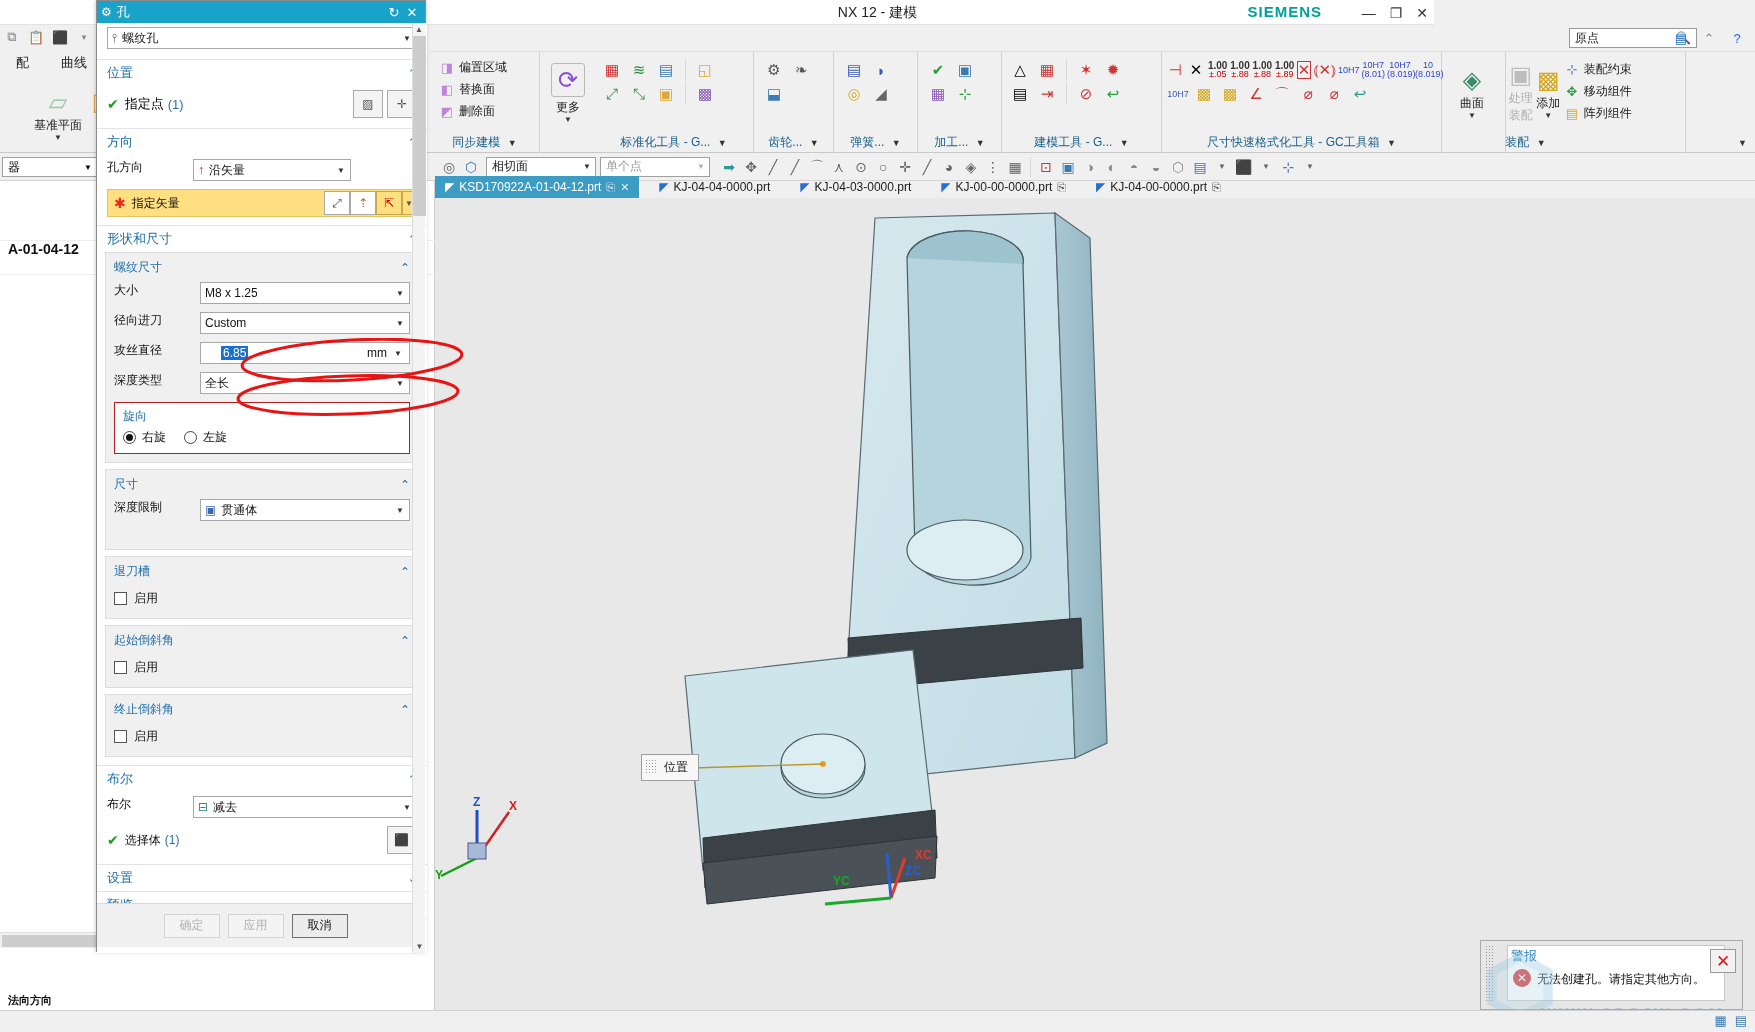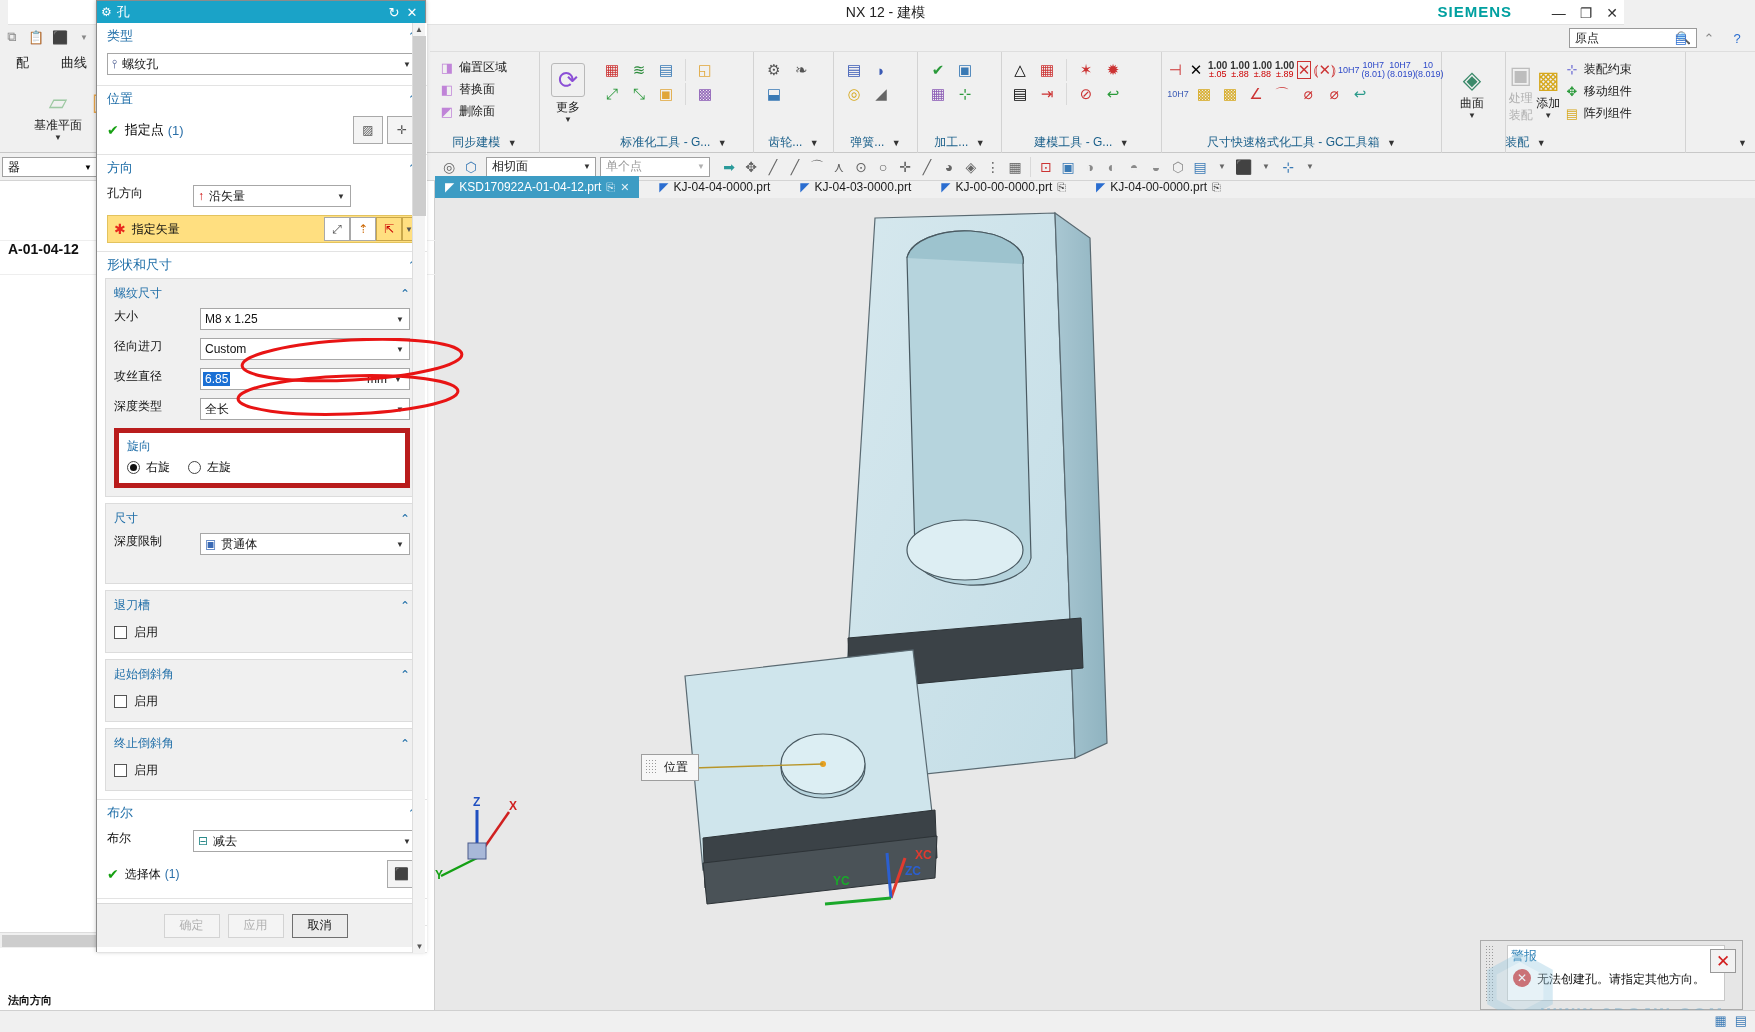--- a/index.html
+++ b/index.html
@@ -8,21 +8,21 @@
     width: 1755px; height: 1032px;
     overflow: hidden;
     font-family: "Liberation Sans", "DejaVu Sans", sans-serif;
     font-size: 13px;
     background: #ffffff;
   }
   #app { position: relative; width: 1755px; height: 1032px; background: #f0f0f0; }
 
   
   .titlebar {
-    position: absolute; left: 8px; top: 0; width: 1616px; height: 25px;
+    position: absolute; left: 0; top: 0; width: 1434px; height: 25px;
     background: #ffffff; border-bottom: 1px solid #e2e2e2;
   }
   .title-text {
     position: absolute; left: 0; top: 0; width: 1755px; height: 25px;
     text-align: center; line-height: 25px; font-size: 14px; color: #222;
   }
   .siemens {
     position: absolute; right: 112px; top: 3px;
     color: #00a0a0; font-weight: bold; font-size: 15px; letter-spacing: 1px;
   }
@@ -279,26 +279,26 @@
 
   .subpanel { background: #f0f0f0; border: 1px solid #dcdcdc; padding: 6px 8px 8px 8px; margin-bottom: 6px; }
   .subpanel-head { display: flex; align-items: center; font-size: 12px; color: #1f6ea8; margin-bottom: 6px; }
   .subpanel-head .t { flex: 1; }
 
   .valfield {
     flex: 1; height: 22px; background: #fff; border: 1px solid #a7a7a7;
     display: flex; align-items: center; font-size: 12px; color: #111;
   }
   .valfield .v {
-    background: #1a6fd4; color: #fff; padding: 0 2px; margin-left: 2px;
+    background: #1a6fd4; color: #fff; padding: 0 2px; margin-left: 20px;
   }
   .valfield .unit { margin-left: auto; margin-right: 22px; color: #111; }
   .valfield .ca { width: 18px; text-align: center; font-size: 8px; color: #333; }
 
-  .innerbox { border: 5px solid #b91c1c; background: #fff; padding: 5px 8px 7px 8px; }
+  .innerbox { border: 1px solid #b91c1c; background: #fff; padding: 5px 8px 7px 8px; }
   .innerbox .bt { font-size: 12px; color: #1f6ea8; margin-bottom: 4px; }
   .radios { display: flex; align-items: center; gap: 18px; font-size: 12px; color: #111; }
   .rad { width: 13px; height: 13px; border: 1px solid #444; border-radius: 50%; background: #fff;
          display: inline-flex; align-items: center; justify-content: center; margin-right: 6px; }
   .rad .dot { width: 7px; height: 7px; border-radius: 50%; background: #111; }
   .radlab { display: inline-flex; align-items: center; }
 
   .dlg-footer {
     position: absolute; left: 0; bottom: 0; width: 317px; height: 44px;
     background: #f0f0f0; border-top: 1px solid #d9d9d9; display: flex;
@@ -744,24 +744,20 @@
     <div class="dlg-title">
       <span class="dt-ico">⚙</span>
       <span class="dt-txt">孔</span>
       <span class="dt-btn">↻</span>
       <span class="dt-btn">✕</span>
     </div>
 
     <div class="dlg-scroll">
 
       <div class="sect">
-        <div class="sect-head">
-          <span class="sh-t">类型</span>
-          <span class="sh-c">⌃</span>
-        </div>
         <div class="sect-body">
           <div class="combo2 full-combo">
             <span class="ci" style="color:#5a6a9a">⫯</span>
             <span class="cv">螺纹孔</span>
             <span class="ca">▼</span>
           </div>
         </div>
       </div>
 
       <div class="sect">

